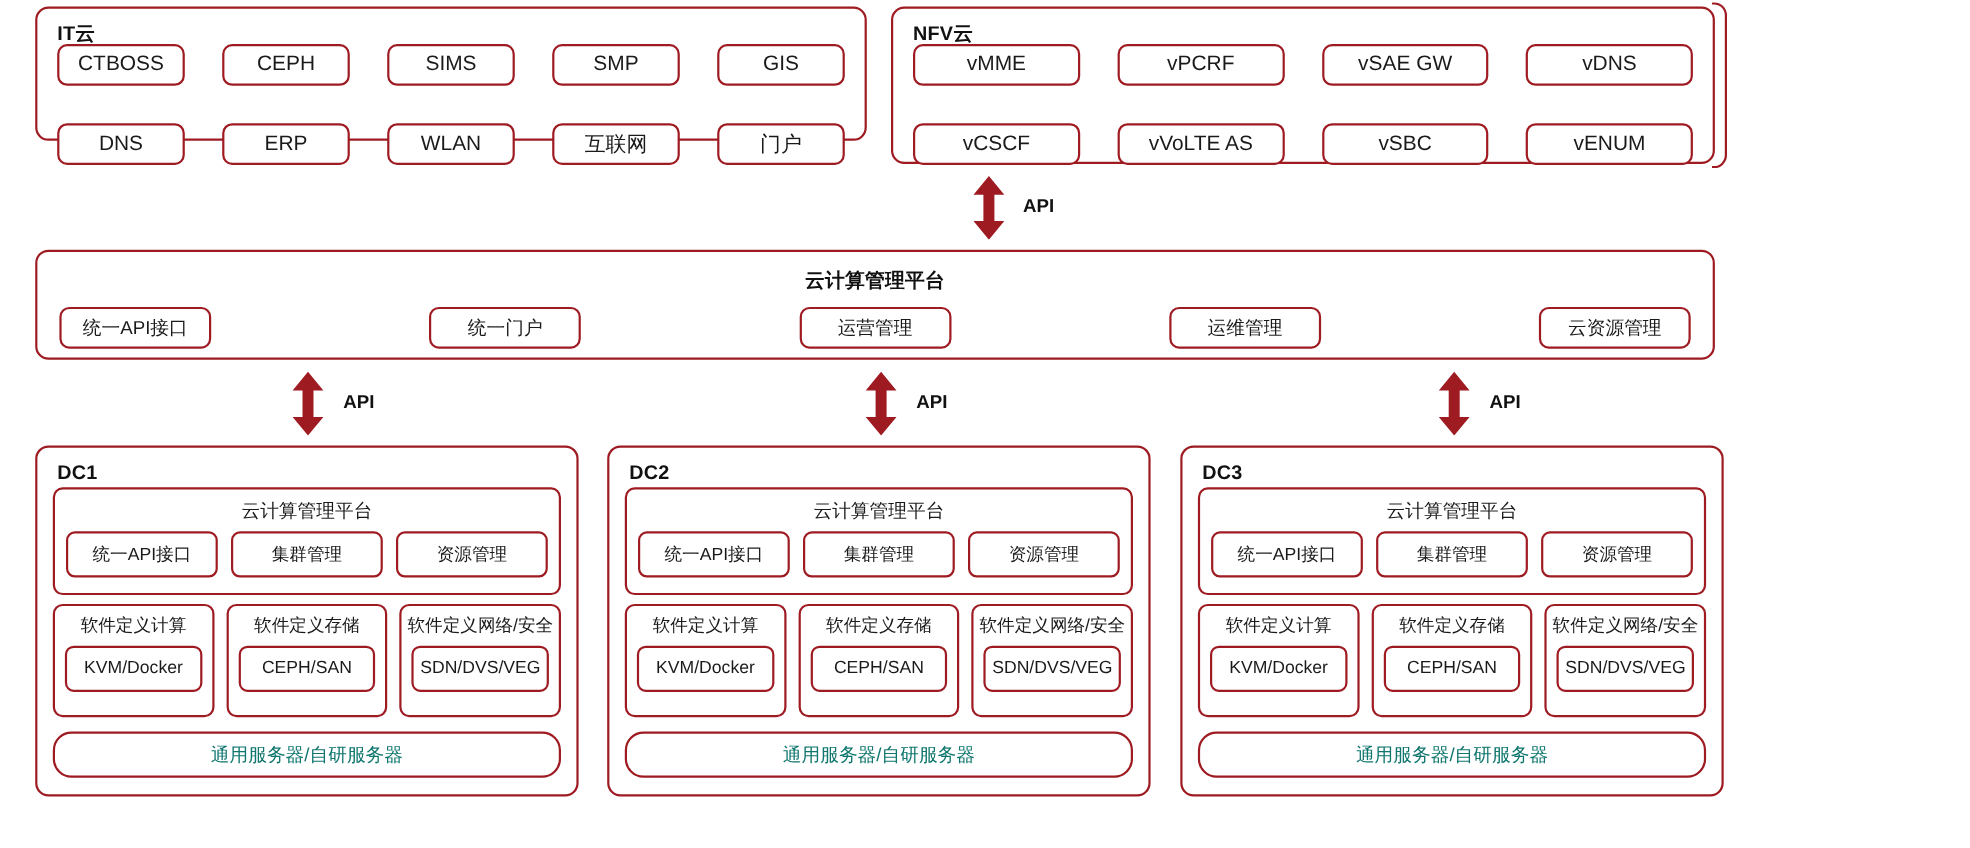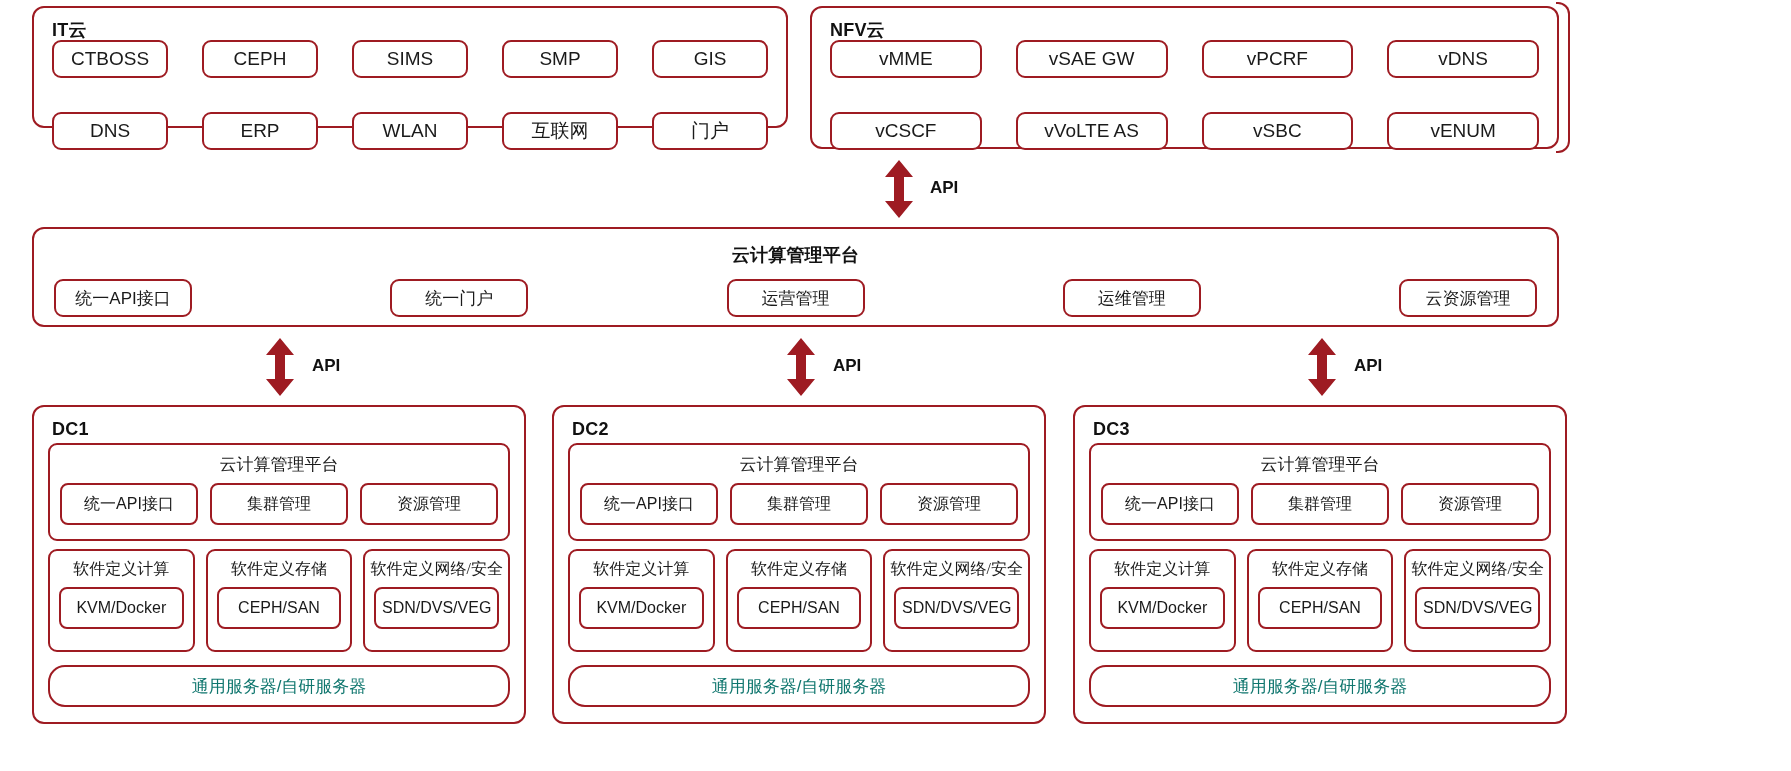--- a/index.html
+++ b/index.html
@@ -161,21 +161,20 @@
     height: 103px;
     position: relative;
   }
   .sd-title {
     position: absolute;
     left: 0; right: 0; top: 8px;
     text-align: center;
     font-size: 16px;
     color: #1a1a1a;
     white-space: nowrap;
-    font-family: Liberation Serif, serif;
   }
   .sd-chip {
     position: absolute;
     left: 9px; right: 9px; top: 36px;
     height: 42px;
   }
 
   .dc-server {
     position: absolute;
     left: 14px; right: 14px;
@@ -211,22 +210,22 @@
       <div class="chip">WLAN</div>
       <div class="chip">互联网</div>
       <div class="chip">门户</div>
     </div>
   </div>
 
   <div class="panel" id="nfv-cloud">
     <div class="panel-title" style="left:18px; top:10px;">NFV云</div>
     <div class="cloud-grid" id="nfv-grid">
       <div class="chip">vMME</div>
+      <div class="chip">vPCRF</div>
       <div class="chip">vSAE GW</div>
-      <div class="chip">vPCRF</div>
       <div class="chip">vDNS</div>
       <div class="chip">vCSCF</div>
       <div class="chip">vVoLTE AS</div>
       <div class="chip">vSBC</div>
       <div class="chip">vENUM</div>
     </div>
   </div>
 
   <div id="top-outer-right"></div>
 

